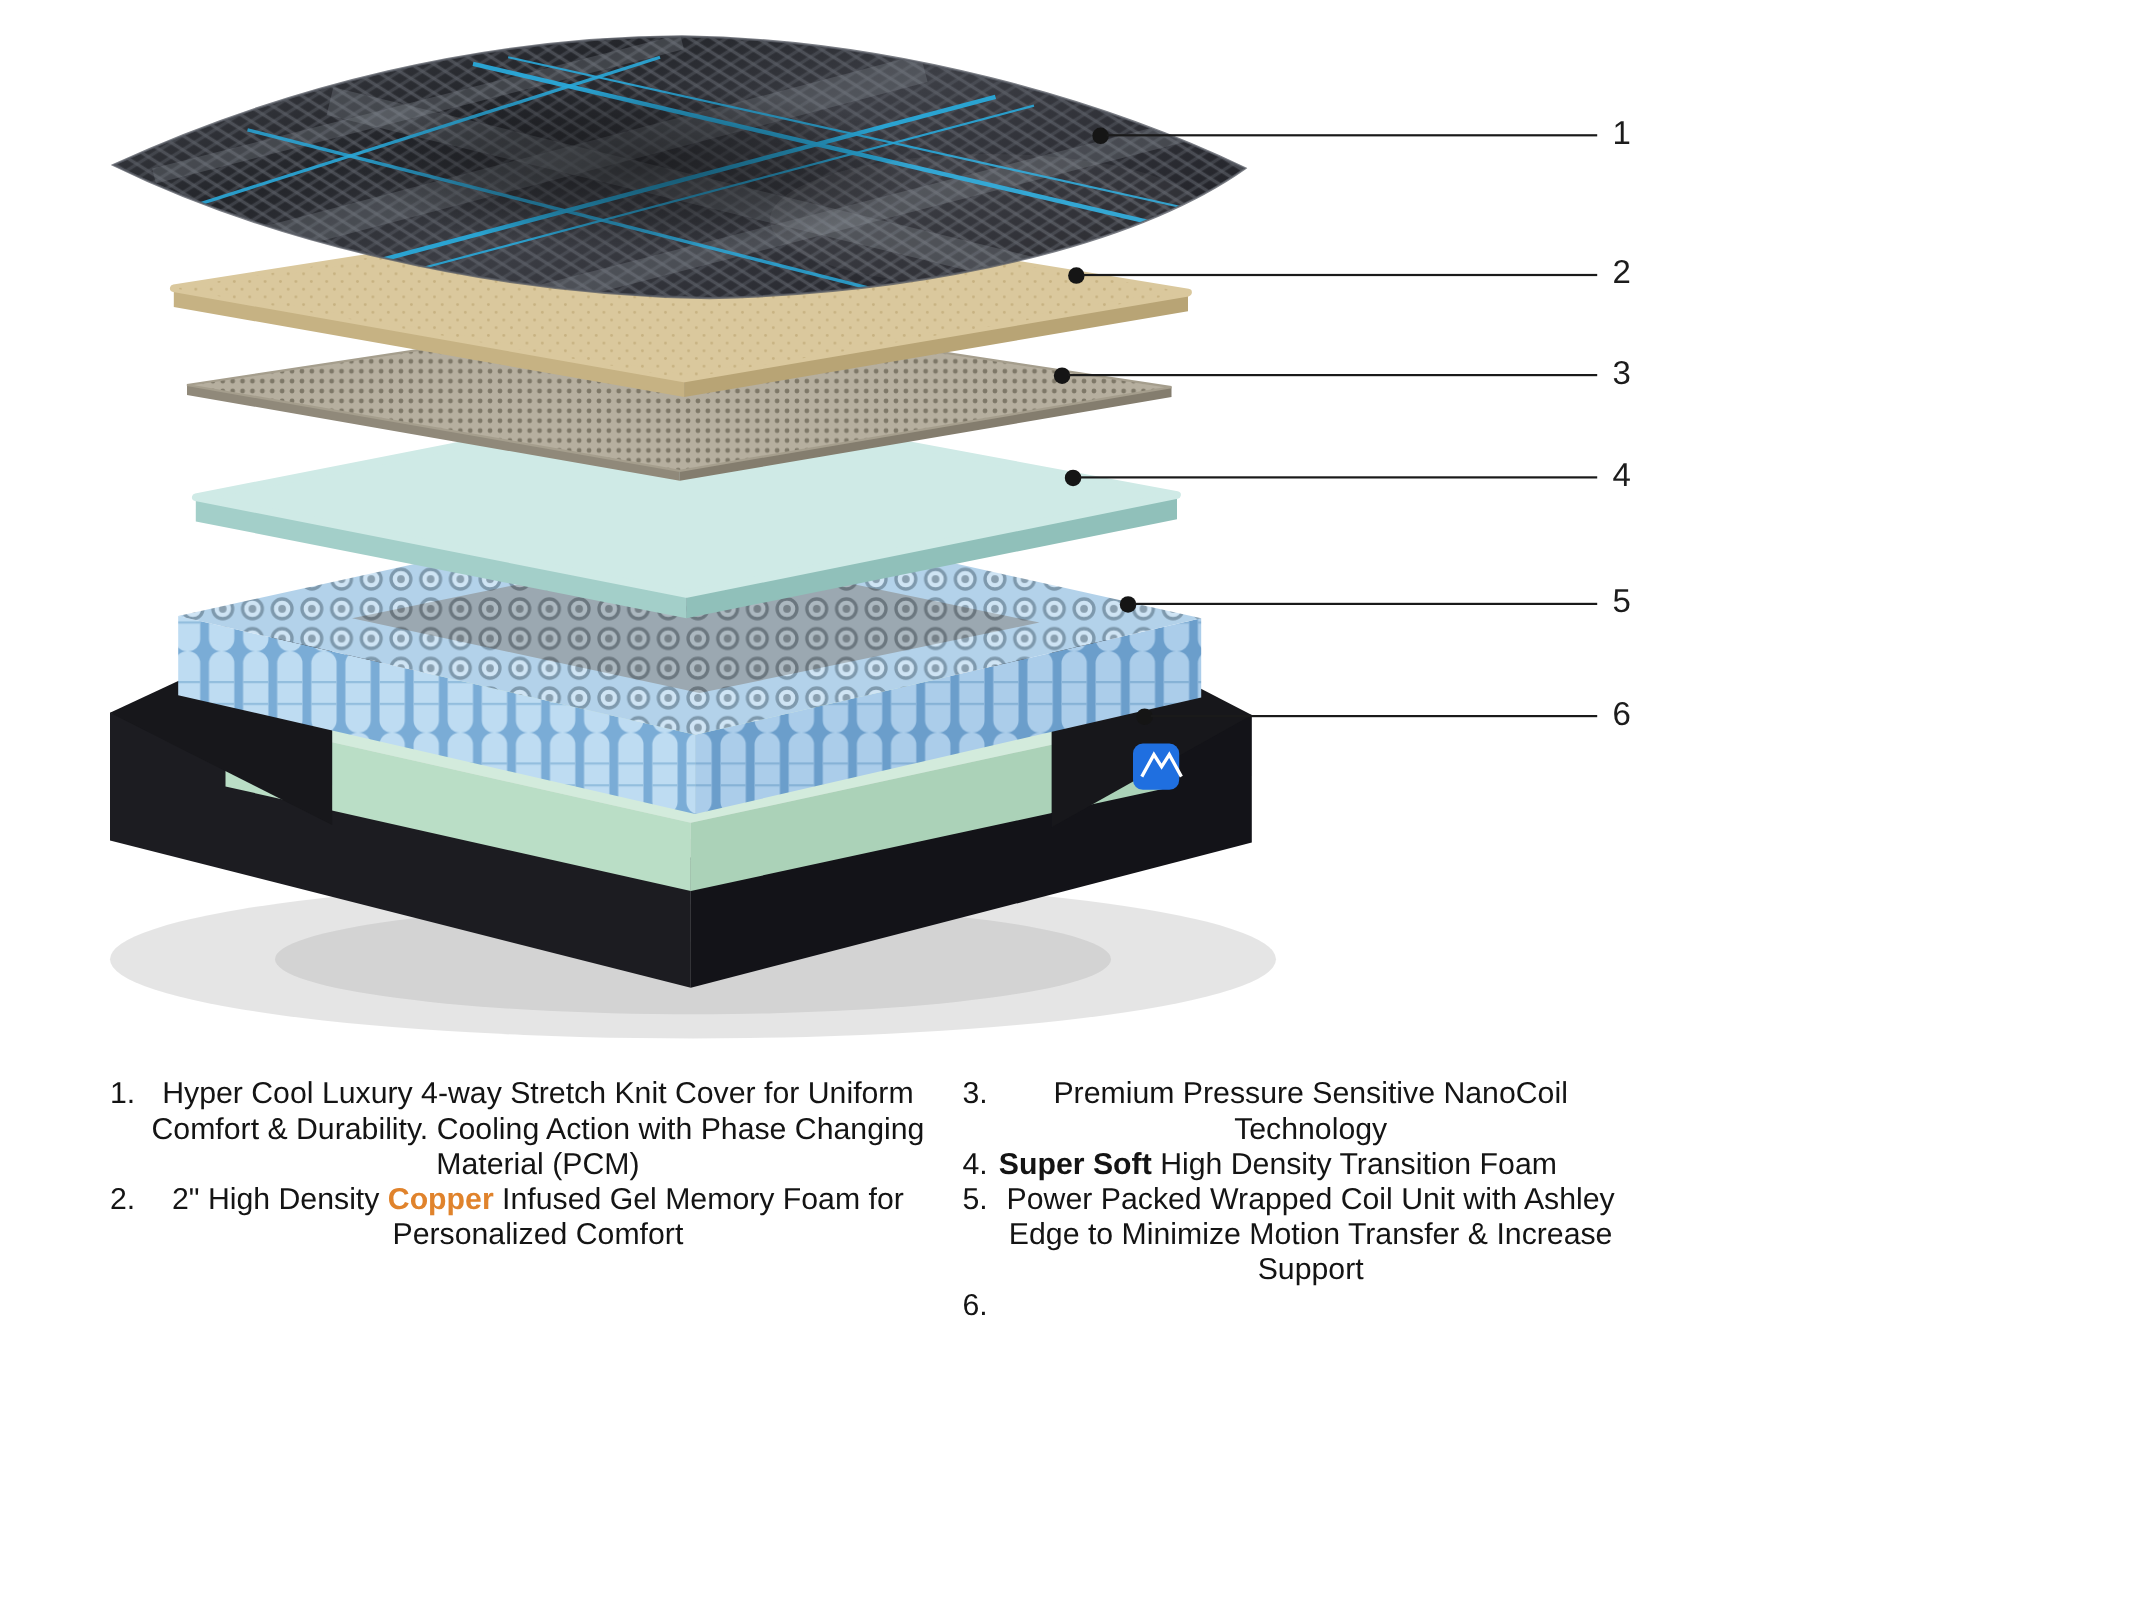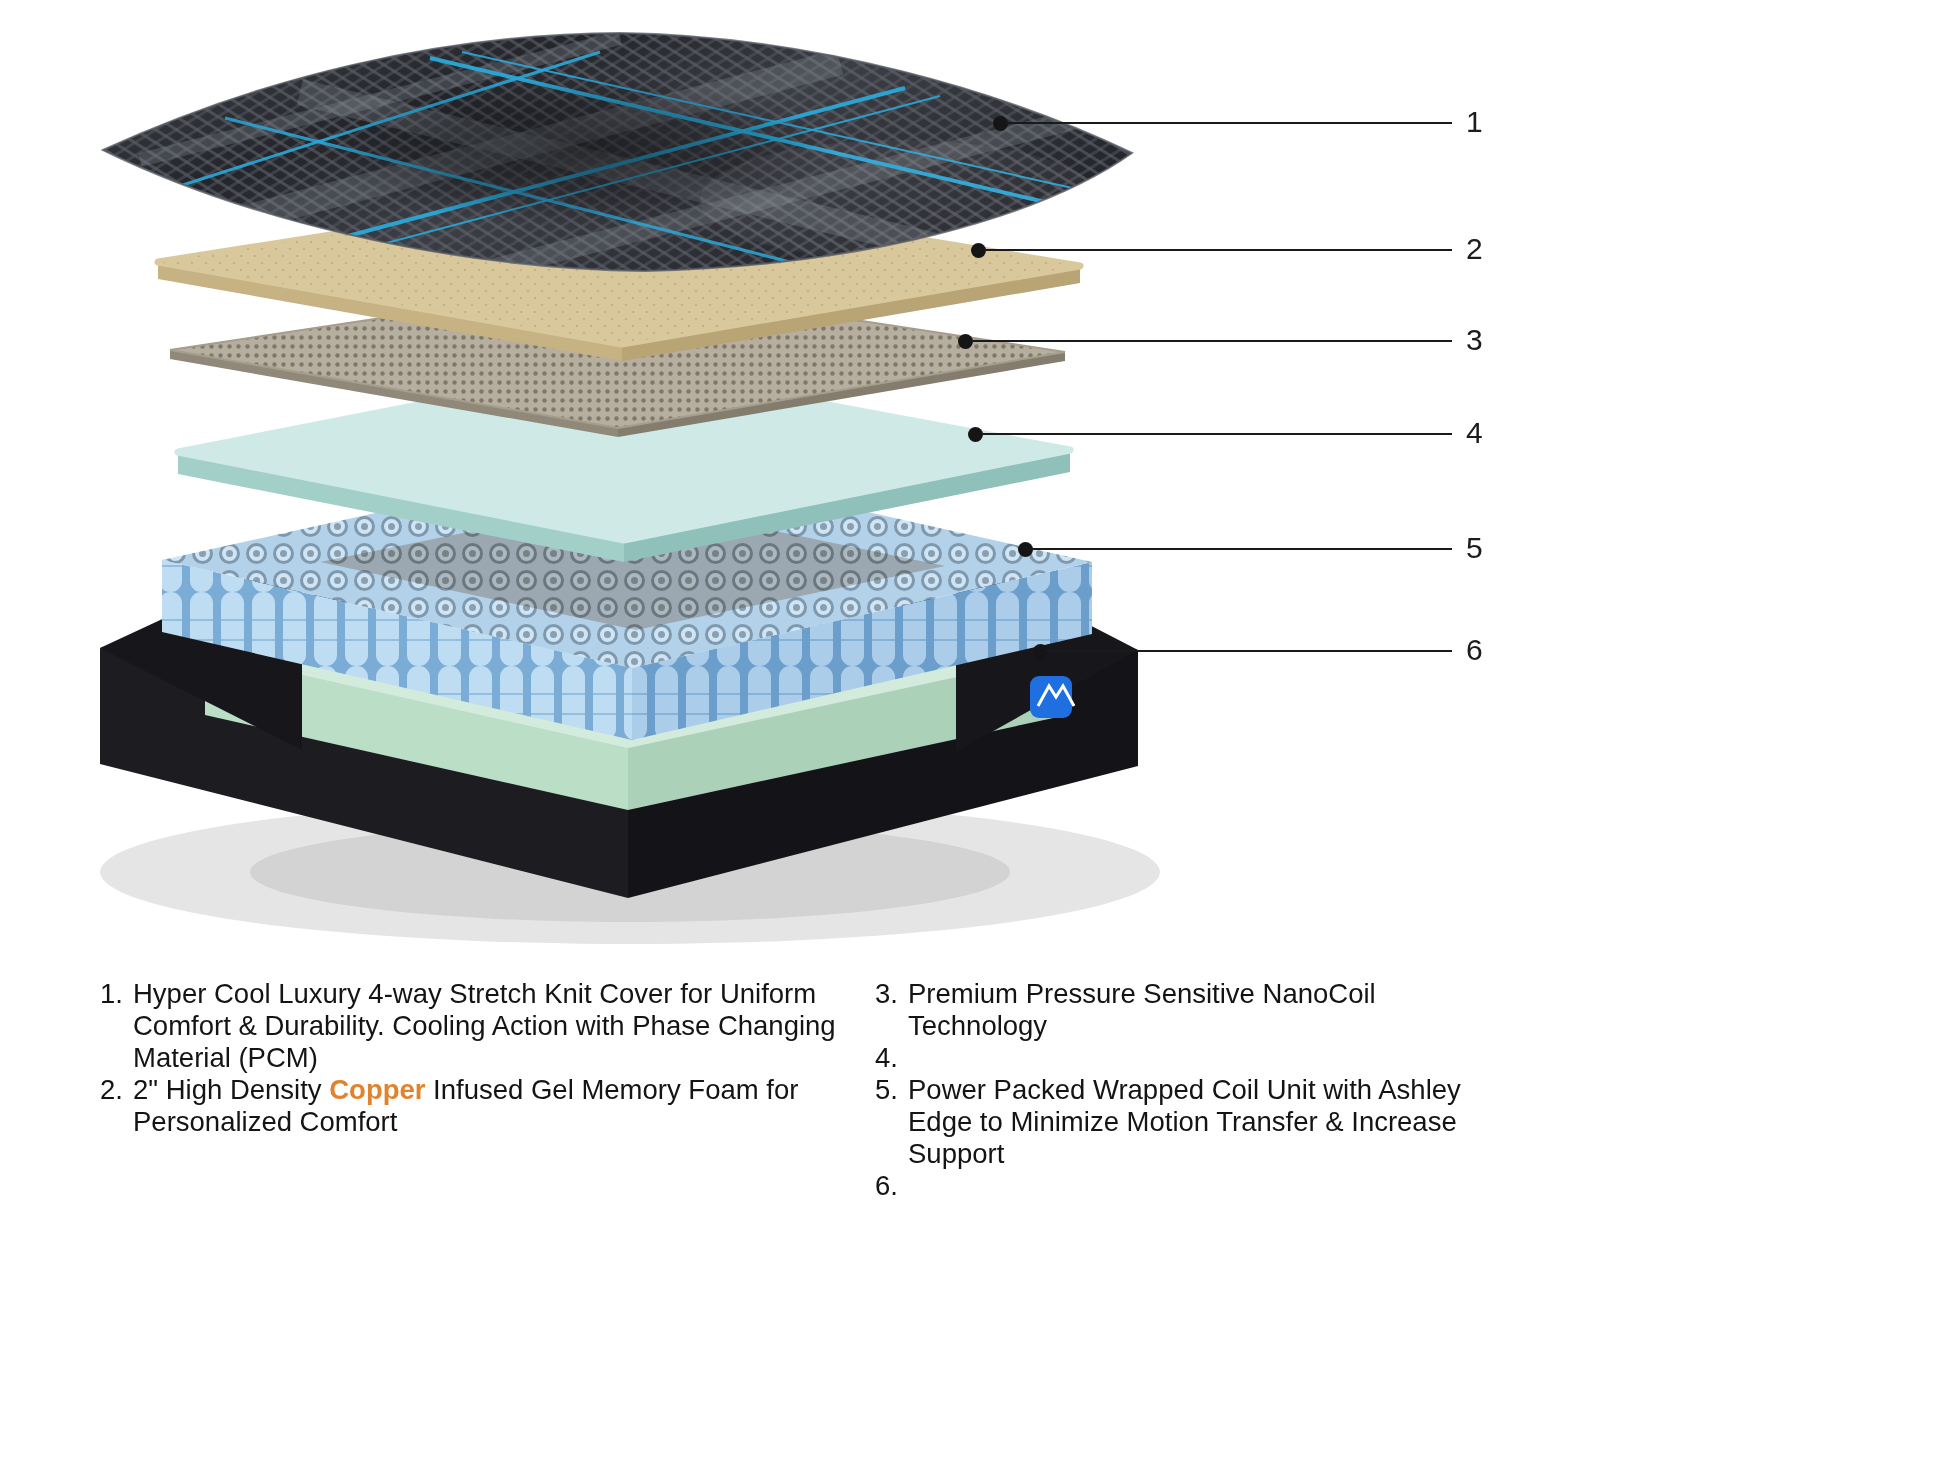--- a/index.html
+++ b/index.html
@@ -16,21 +16,21 @@
   .callout .num{position:absolute;left:calc(100% + 14px);top:50%;transform:translateY(-54%);
                 font-size:30px;color:#1c1c1c;}
 
   
   .legend{position:absolute;top:978px;left:0;width:100%;color:#141414;}
   .col{position:absolute;top:0;}
   .col.left{left:100px;width:745px;}
   .col.right{left:875px;width:600px;}
   .li{display:flex;font-size:27.5px;line-height:32px;margin:0;}
   .li .n{flex:none;width:33px;}
-  .li .t{margin:0;}
+  .li .t{margin:0;text-align:center;}
   .copper{color:#e0832c;font-weight:bold;}
   strong{font-weight:bold;}
 </style>
 </head>
 <body>
 
 <div class="stage">
 
   <svg width="1946" height="1459" viewBox="0 0 1946 1459">
     <defs>
@@ -199,20 +199,21 @@
         <p class="t"><span>2" High Density </span><span class="copper">Copper</span><span> Infused Gel Memory Foam for Personalized Comfort</span></p>
       </div>
     </div>
     <div class="col right">
       <div class="li">
         <span class="n">3.</span>
         <p class="t"><span>Premium Pressure Sensitive NanoCoil Technology</span></p>
       </div>
       <div class="li">
         <span class="n">4.</span>
+        <p class="t"><strong>Super Soft</strong><span> High Density Transition Foam</span></p>
       </div>
       <div class="li">
         <span class="n">5.</span>
         <p class="t"><span>Power Packed Wrapped Coil Unit with Ashley Edge to Minimize Motion Transfer &amp; Increase Support</span></p>
       </div>
       <div class="li">
         <span class="n">6.</span>
       </div>
     </div>
   </div>

